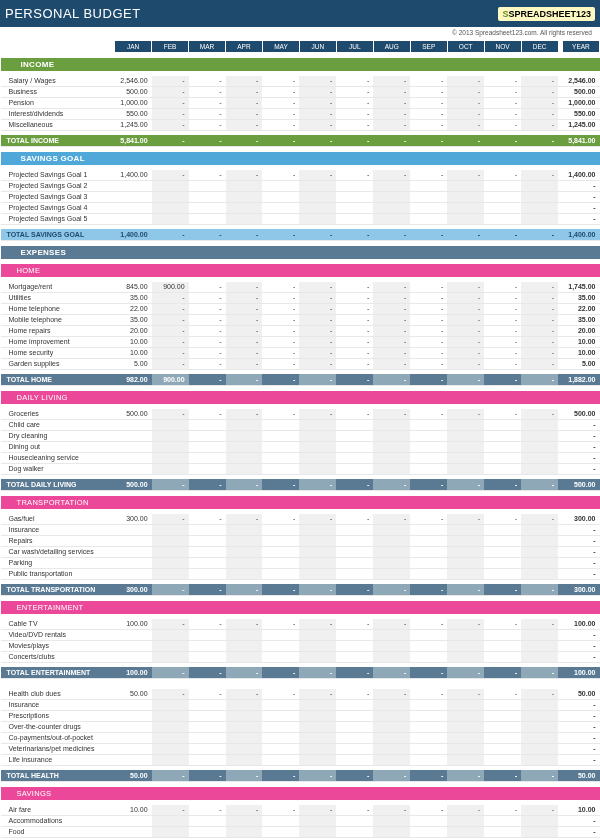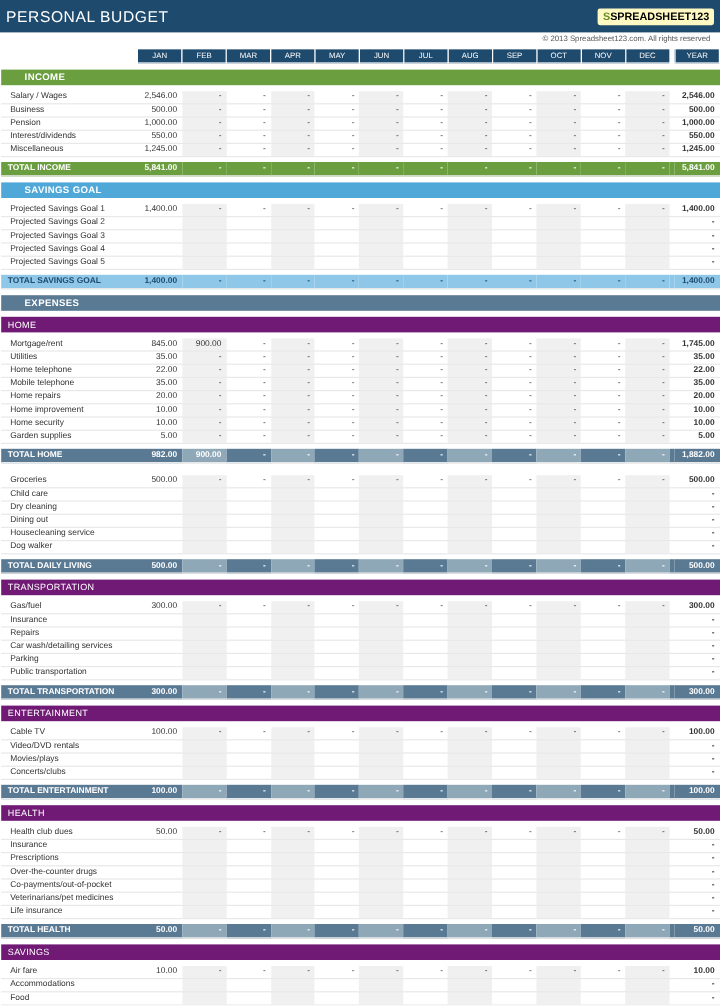--- a/index.html
+++ b/index.html
@@ -10,21 +10,21 @@
 .logo .s{color:#6b8e23}
 .copyright{text-align:right;font-size:6.5px;color:#555;padding:2px 8px 4px}
 table{width:100%;border-collapse:collapse;table-layout:fixed}
 .months th{background:#1e4a6d;color:#fff;font-size:6.5px;font-weight:normal;padding:2px 0;text-align:center;border:1px solid #fff}
 .months th.label{background:transparent;width:105px}
 .months th.gap{background:transparent;width:4px}
 .months th.mon{width:34px}
 .section-head td{background:#6b9e3f;color:#fff;font-size:8px;font-weight:bold;padding:2px 20px;letter-spacing:.3px}
 .section-head.savings td{background:#4fa8d8}
 .section-head.expenses td{background:#5a7a94}
-.subsection-head td{background:#701a75;color:#fff;font-size:7.5px;padding:2px 6px;letter-spacing:.3px}
+.subsection-head td{background:#ec4899;color:#fff;font-size:7.5px;padding:2px 16px;letter-spacing:.3px}
 .row td{padding:1.5px 2px;border-bottom:1px solid #e8e8e8;color:#333;white-space:nowrap}
 .row td.lbl{padding-left:8px;text-align:left}
 .row td.val{text-align:right;padding-right:4px}
 .row td.yr{font-weight:bold}
 .row td.ebg{background:#f0f0f0}
 .total td{font-weight:bold;padding:2px}
 .total td.lbl{padding-left:6px}
 .total-income td{background:#6b9e3f;color:#fff}
 .total-savings td{background:#8fc7e8;color:#1e4a6d}
 .total-sub td{background:#5a7a94;color:#fff}
@@ -454,20 +454,23 @@
         <td class="val">-</td>
         <td class="val alt">-</td>
         <td class="val">-</td>
         <td class="val alt">-</td>
         <td class=""></td>
         <td class="val yr">1,882.00</td>
       </tr>
       <tr class="spacer">
         <td colspan="15"></td>
       </tr>
+      <tr class="subsection-head">
+        <td colspan="15">DAILY LIVING</td>
+      </tr>
       <tr class="spacer">
         <td colspan="15"></td>
       </tr>
       <tr class="row">
         <td class="lbl">Groceries</td>
         <td class="val">500.00</td>
         <td class="val ebg">-</td>
         <td class="val">-</td>
         <td class="val ebg">-</td>
         <td class="val">-</td>
@@ -809,23 +812,20 @@
         <td class="val alt">-</td>
         <td class="val">-</td>
         <td class="val alt">-</td>
         <td class="val">-</td>
         <td class="val alt">-</td>
         <td class=""></td>
         <td class="val yr">100.00</td>
       </tr>
       <tr class="spacer">
         <td colspan="15"></td>
-      </tr>
-      <tr class="subsection-head">
-        <td colspan="15">HEALTH</td>
       </tr>
       <tr class="spacer">
         <td colspan="15"></td>
       </tr>
       <tr class="row">
         <td class="lbl">Health club dues</td>
         <td class="val">50.00</td>
         <td class="val ebg">-</td>
         <td class="val">-</td>
         <td class="val ebg">-</td>

